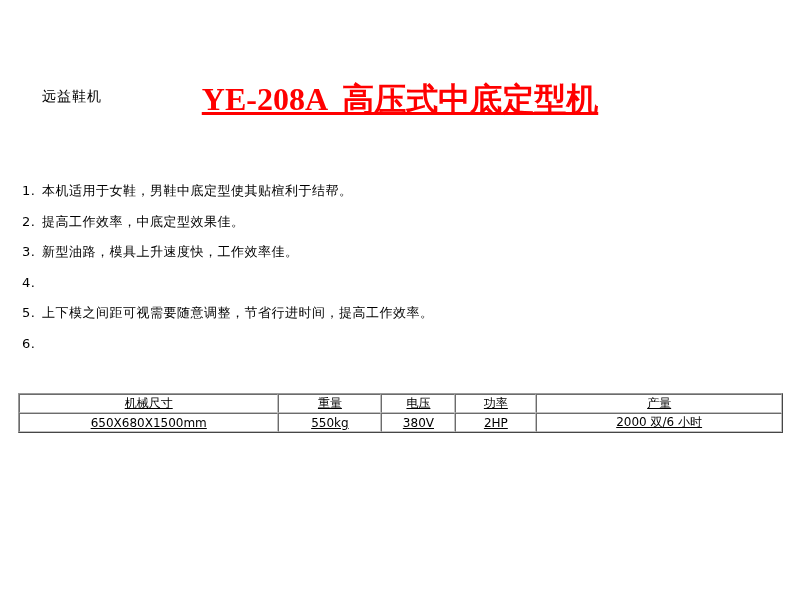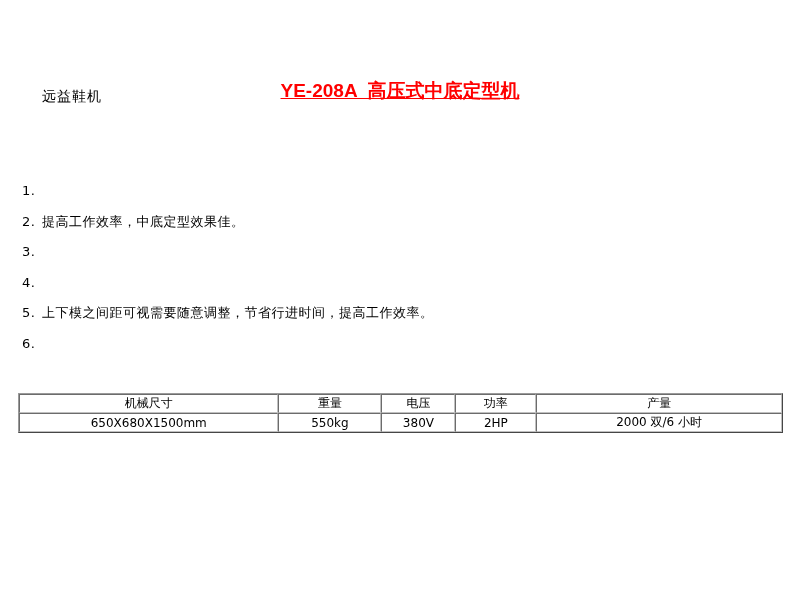--- a/index.html
+++ b/index.html
@@ -23,22 +23,22 @@
     top: 46px;
     font-size: 14px;
     letter-spacing: 1px;
   }
   .title {
     position: absolute;
     left: 0;
     top: 36px;
     width: 100%;
     text-align: center;
-    font-family: Liberation Sans, sans-serif;
-    font-size: 19px;
+    font-family: Liberation Serif, serif;
+    font-size: 32px;
     font-weight: bold;
     color: #ff0000;
     text-decoration: underline;
     white-space: pre;
   }
   .url-line {
     position: absolute;
     left: 0;
     top: 96px;
     width: 100%;
@@ -70,20 +70,21 @@
   }
   .spec-table {
     position: absolute;
     left: 18px;
     top: 351px;
     width: 765px;
     border-collapse: separate;
     border-spacing: 0;
     border: 1px outset #9a9a9a;
     background: #ffffff;
+    text-decoration: underline;
   }
   .spec-table th, .spec-table td {
     border: 1px inset #c0c0c0;
     height: 17px;
     font-size: 12px;
     font-weight: normal;
     text-align: center;
     vertical-align: middle;
     padding: 0 2px;
     white-space: nowrap;
@@ -100,27 +101,29 @@
 <div class="page">
 
   <div class="company">远益鞋机</div>
 
   <div class="title">YE-208A  高压式中底定型机</div>
 
 
   <div class="features">
     <div class="feature-item">
       <span class="feature-num">1.</span>
+      <span>本机适用于女鞋，男鞋中底定型使其贴楦利于结帮。</span>
     </div>
     <div class="feature-item">
       <span class="feature-num">2.</span>
       <span>提高工作效率，中底定型效果佳。</span>
     </div>
     <div class="feature-item">
       <span class="feature-num">3.</span>
+      <span>新型油路，模具上升速度快，工作效率佳。</span>
     </div>
     <div class="feature-item">
       <span class="feature-num">4.</span>
     </div>
     <div class="feature-item">
       <span class="feature-num">5.</span>
       <span>上下模之间距可视需要随意调整，节省行进时间，提高工作效率。</span>
     </div>
     <div class="feature-item">
       <span class="feature-num">6.</span>

